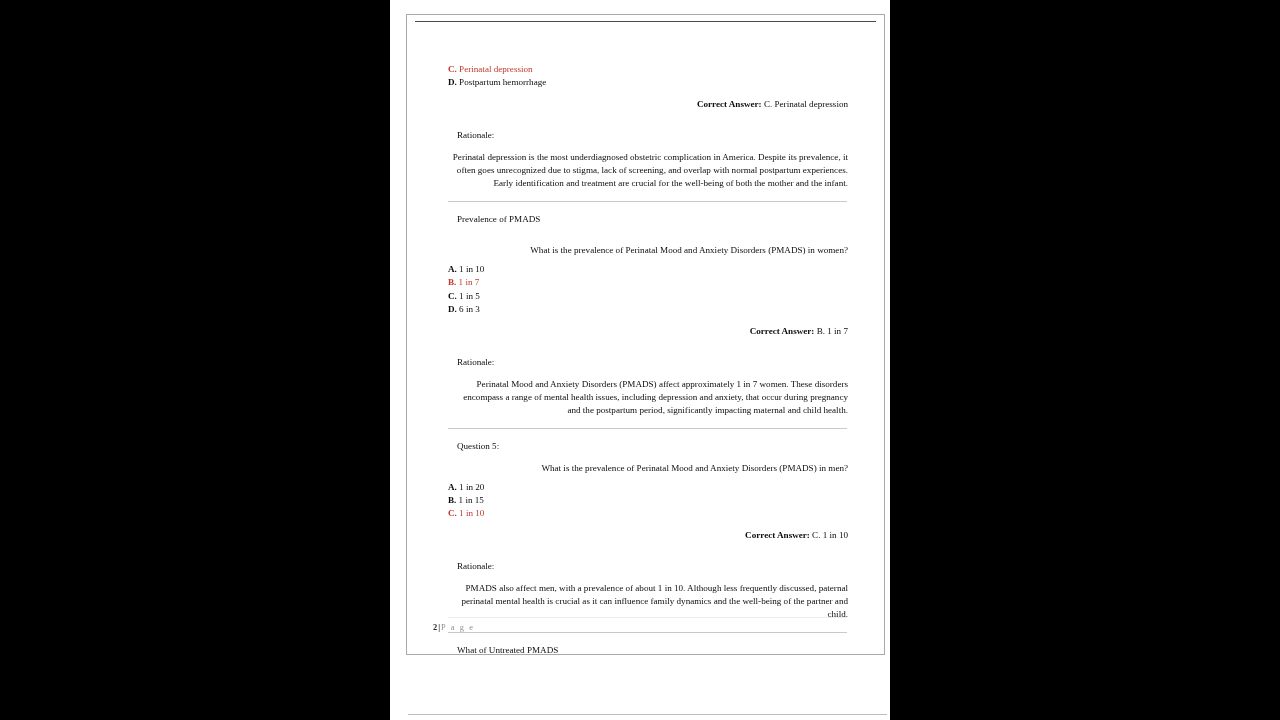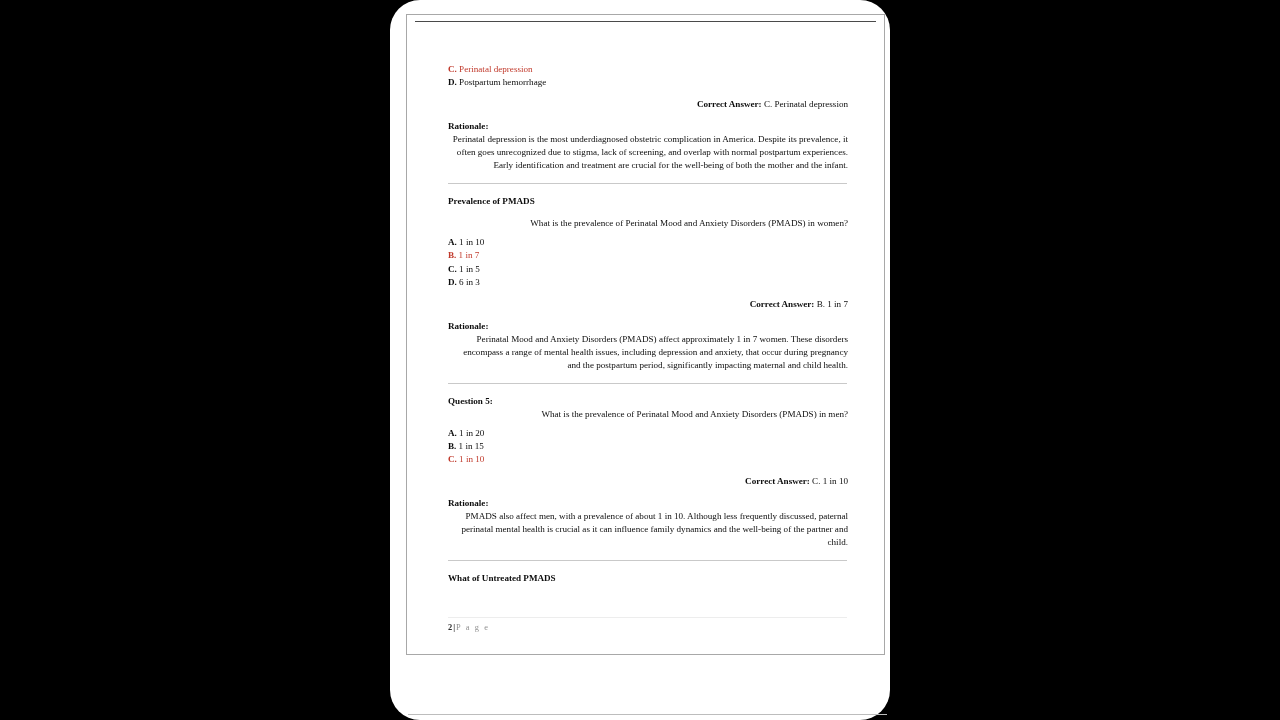--- a/index.html
+++ b/index.html
@@ -16,21 +16,20 @@
   }
 
   
   .viewer {
     position: absolute;
     left: 390px;
     top: 0;
     width: 500px;
     height: 720px;
     background: #ffffff;
-    border-radius: 30px;
   }
 
   
   .page {
     position: absolute;
     left: 16px;           
     top: 14px;
     width: 479px;         
     height: 641px;        
     background: #ffffff;
@@ -65,22 +64,22 @@
   .gap-md  { height: 9px; }
 
   .opt { margin: 0; white-space: nowrap; }
   .opt .ltr { font-weight: bold; }
   .opt.highlight { color: #c0392b; }
   .opt.highlight .ltr { font-weight: bold; color: #c0392b; }
 
   .lbl { font-weight: bold; }
 
   .heading {
-    font-weight: bold;
-    margin: 0;
+    font-weight: normal;
+    margin: 9px;
   }
 
   .para {
     margin: 0;
     text-align: right;
   }
 
   
   .divider {
     height: 0;
@@ -93,21 +92,21 @@
   .footer-rule {
     position: absolute;
     left: 41px;
     width: 399px;
     top: 602px;
     height: 0;
     border-top: 1px solid #ededed;
   }
   .footer {
     position: absolute;
-    left: 41px;
+    left: 26px;
     top: 608px;
     font-size: 8.4px;
     color: #2b2b2b;
     white-space: nowrap;
   }
   .footer .pg-num { font-weight: bold; }
   .footer .pg-sep { font-weight: bold; margin: 0 1px; }
   .footer .pg-word {
     color: #8f8f8f;
     letter-spacing: 1.6px;

